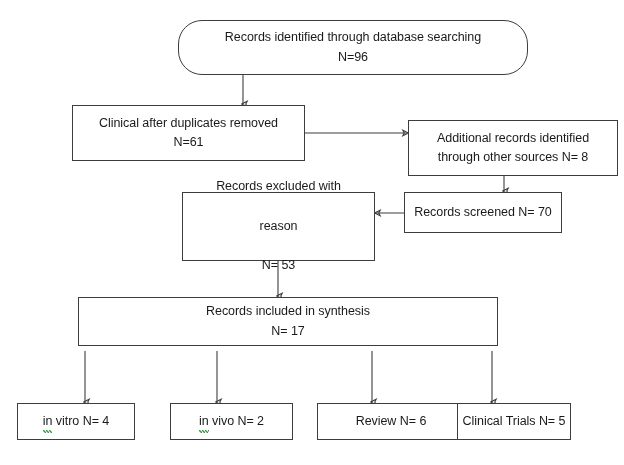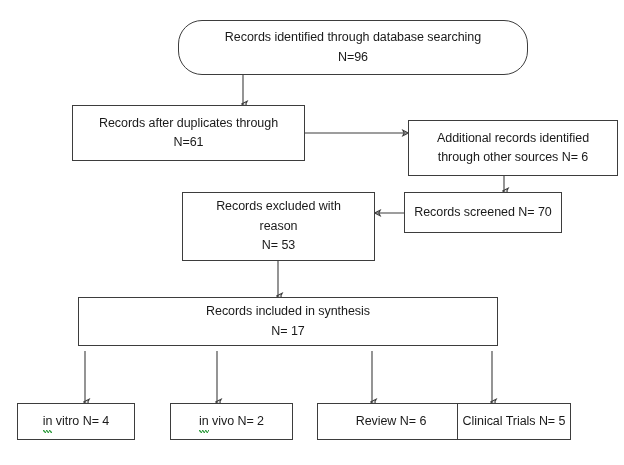--- a/index.html
+++ b/index.html
@@ -108,30 +108,30 @@
     <line x1="372" y1="351" x2="372" y2="402" marker-end="url(#arrow-down)"></line>
     <line x1="492" y1="351" x2="492" y2="402" marker-end="url(#arrow-down)"></line>
   </svg>
 
   <div class="node" style="left:178px; top:20px; width:350px; height:55px;border-radius:24px;">
     <span class="line">Records identified through database searching</span>
     <span class="line">N=96</span>
   </div>
 
   <div class="node" style="left:72px; top:105px; width:233px; height:56px;">
-    <span class="line">Records after duplicates through</span>
+    <span class="line">Clinical after duplicates removed</span>
     <span class="line">N=61</span>
   </div>
 
   <div class="node" style="left:408px; top:120px; width:210px; height:56px;">
     <span class="line">Additional records identified</span>
-    <span class="line">through other sources N= 6</span>
+    <span class="line">through other sources N= 8</span>
   </div>
 
-  <div class="node" style="left:182px; top:192px; width:193px; height:69px;">
+  <div class="node" style="left:182px; top:192px; width:193px; height:69px;gap:20px;">
     <span class="line">Records excluded with</span>
     <span class="line">reason</span>
     <span class="line">N= 53</span>
   </div>
 
   <div class="node" style="left:404px; top:192px; width:158px; height:41px;">
     <span class="line">Records screened N= 70</span>
   </div>
 
   <div class="node" style="left:78px; top:297px; width:420px; height:49px;">

